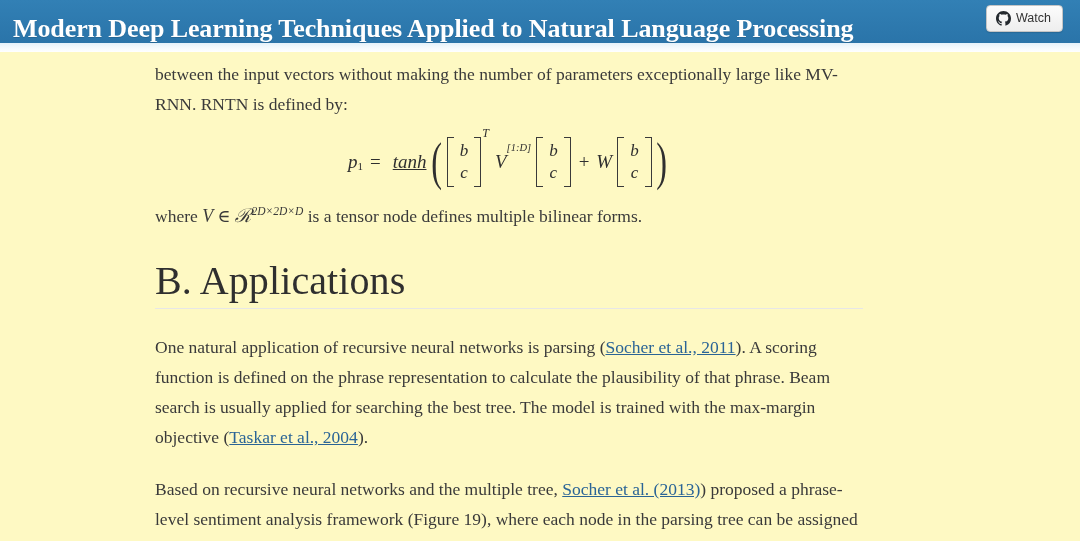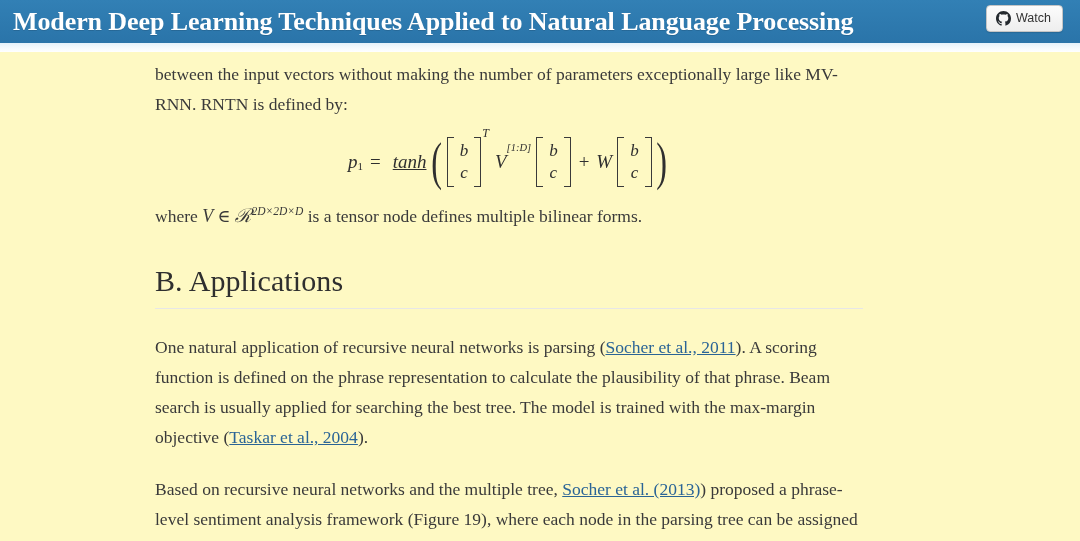--- a/index.html
+++ b/index.html
@@ -18,21 +18,21 @@
   }
 
   
   .site-header {
     position: relative;
     height: 43px;
     background: #2e7ab0;
     background: linear-gradient(to bottom, #3280b5 0%, #2a74a9 100%);
     box-sizing: border-box;
     display: flex;
-    align-items: center;
+    align-items: flex-end;
     padding: 0 10px;
     overflow: hidden;
   }
   .site-title {
     font-family: "Liberation Serif", "DejaVu Serif", serif;
     font-weight: bold;
     font-size: 26px;
     line-height: 28px;
     color: #ffffff;
     letter-spacing: -0.1px;
@@ -182,21 +182,21 @@
   }
   .colvec .cells span { text-align: center; }
   .vec-wrap { display: inline-flex; align-items: flex-start; }
 
   
   h2.section-heading {
     margin: 0;
     padding: 30px 0 9px 0;
     font-family: "Liberation Serif", "DejaVu Serif", serif;
     font-weight: normal;
-    font-size: 30px;
+    font-size: 40px;
     line-height: 36px;
     color: #2f2f2f;
     border-bottom: 1px solid #e7e7e7;
     letter-spacing: 0.1px;
   }
 
   .sp-after-heading { height: 23px; }
   .sp-para { height: 22px; }
 </style>
 </head>

